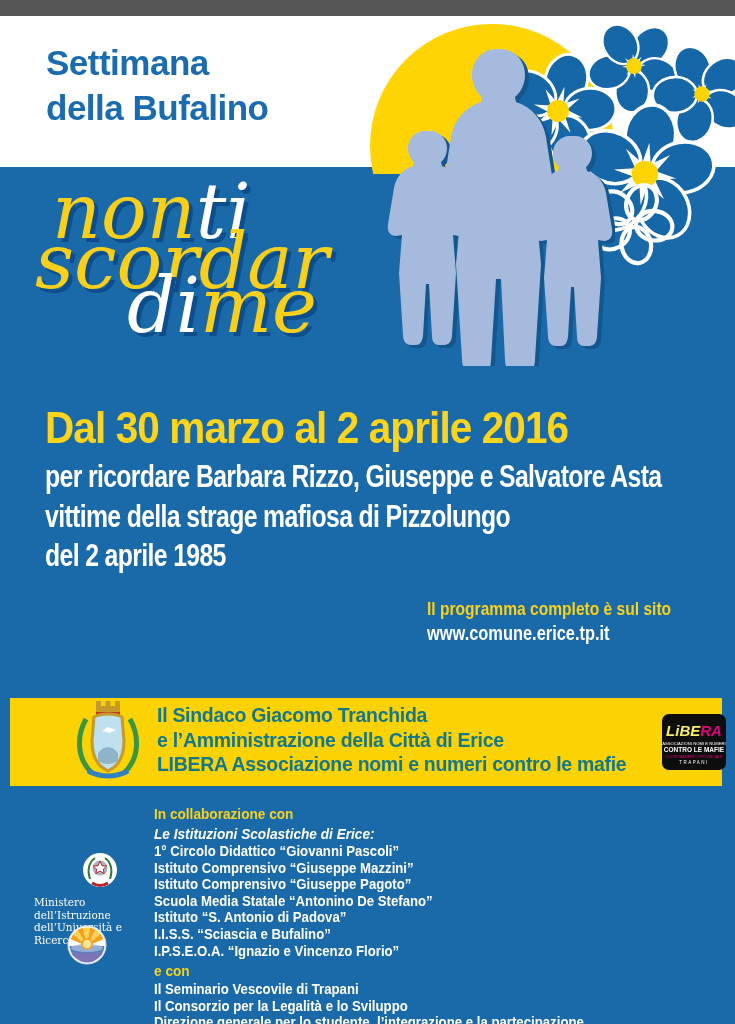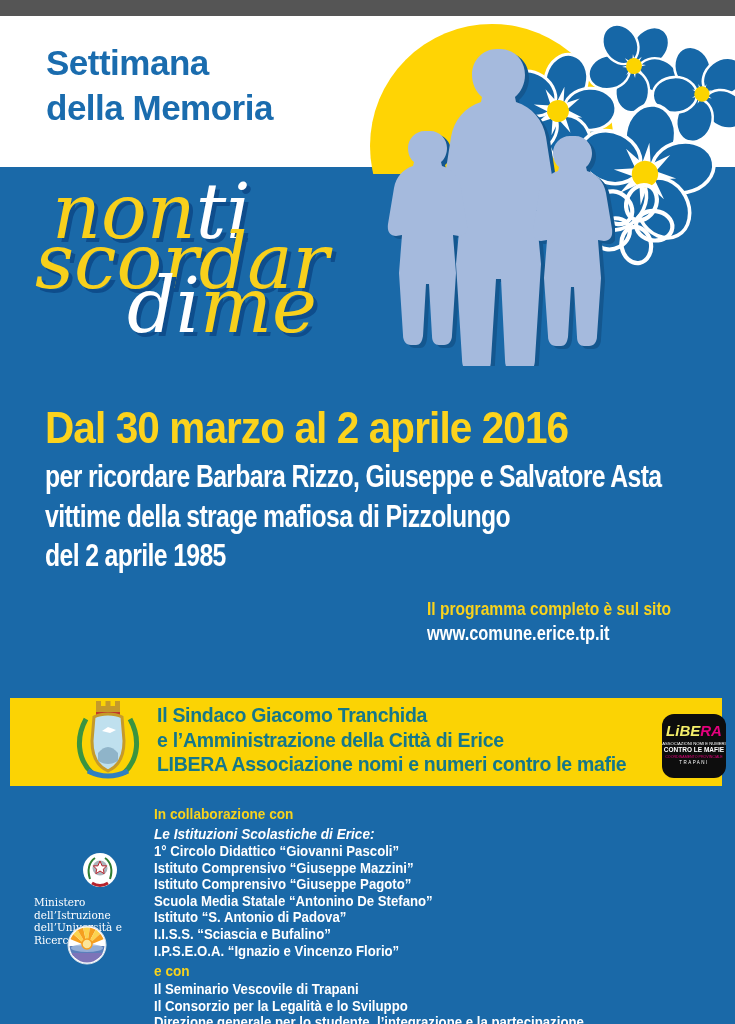--- a/index.html
+++ b/index.html
@@ -48,22 +48,22 @@
   .program .site{color:#ffffff;font-size:20px;font-weight:bold;margin-top:2px;}
   
   .yellow-band{position:absolute;left:10px;top:682px;width:712px;height:88px;background:#fbd304;z-index:2;}
   .crest{position:absolute;left:72px;top:685px;z-index:3;}
   .band-text{
     position:absolute;left:157px;top:687px;z-index:3;color:#15778a;
     font-size:20.5px;font-weight:bold;line-height:24.5px;letter-spacing:-0.3px;white-space:nowrap;
     transform:scaleX(0.95);transform-origin:left top;
   }
   .libera-logo{
-    position:absolute;left:662px;top:698px;width:64px;height:64px;background:#0d0d0d;
-    z-index:3;text-align:center;overflow:hidden;border-radius:12px;
+    position:absolute;left:662px;top:698px;width:64px;height:56px;background:#0d0d0d;
+    z-index:3;text-align:center;overflow:hidden;border-radius:7px;
   }
   .libera-name{font-style:italic;font-weight:bold;font-size:15px;letter-spacing:0px;margin-top:9px;line-height:15px;}
   .libera-name .ln1{color:#f5ef6a;} .libera-name .ln2{color:#e5007d;}
   .l-sub1{color:#ffffff;font-size:4.2px;line-height:5px;margin-top:3px;}
   .l-sub2{color:#ffffff;font-size:6.5px;font-weight:bold;line-height:7px;}
   .l-sub3{color:#e5007d;font-size:3.6px;line-height:5px;margin-top:2px;}
   .l-sub4{color:#ffffff;font-size:4.5px;letter-spacing:1.5px;line-height:5px;}
   
   .collab{
     position:absolute;left:154px;top:789px;z-index:2;color:#ffffff;white-space:nowrap;
@@ -140,21 +140,21 @@
     <use href="#womanP" fill="#14578f" transform="translate(4,3)"></use>
     <use href="#childL" fill="#14578f" transform="translate(4,3)"></use>
     <use href="#childR" fill="#14578f" transform="translate(4,3)"></use>
     <use href="#womanP" fill="#a5badd"></use>
     <use href="#childL" fill="#a5badd"></use>
     <use href="#childR" fill="#a5badd"></use>
   </svg>
 
   <div class="title">
     <div>Settimana</div>
-    <div>della Memoria</div>
+    <div>della Bufalino</div>
   </div>
 
   <div class="motto-line m1"><span class="my">non</span><span class="mw">ti</span></div>
   <div class="motto-line m2"><span class="my">scordar</span></div>
   <div class="motto-line m3"><span class="mw">di</span><span class="my">me</span></div>
 
   <div class="headline">Dal 30 marzo al 2 aprile 2016</div>
   <div class="dedication">
     <div>per ricordare Barbara Rizzo, Giuseppe e Salvatore Asta</div>
     <div>vittime della strage mafiosa di Pizzolungo</div>

